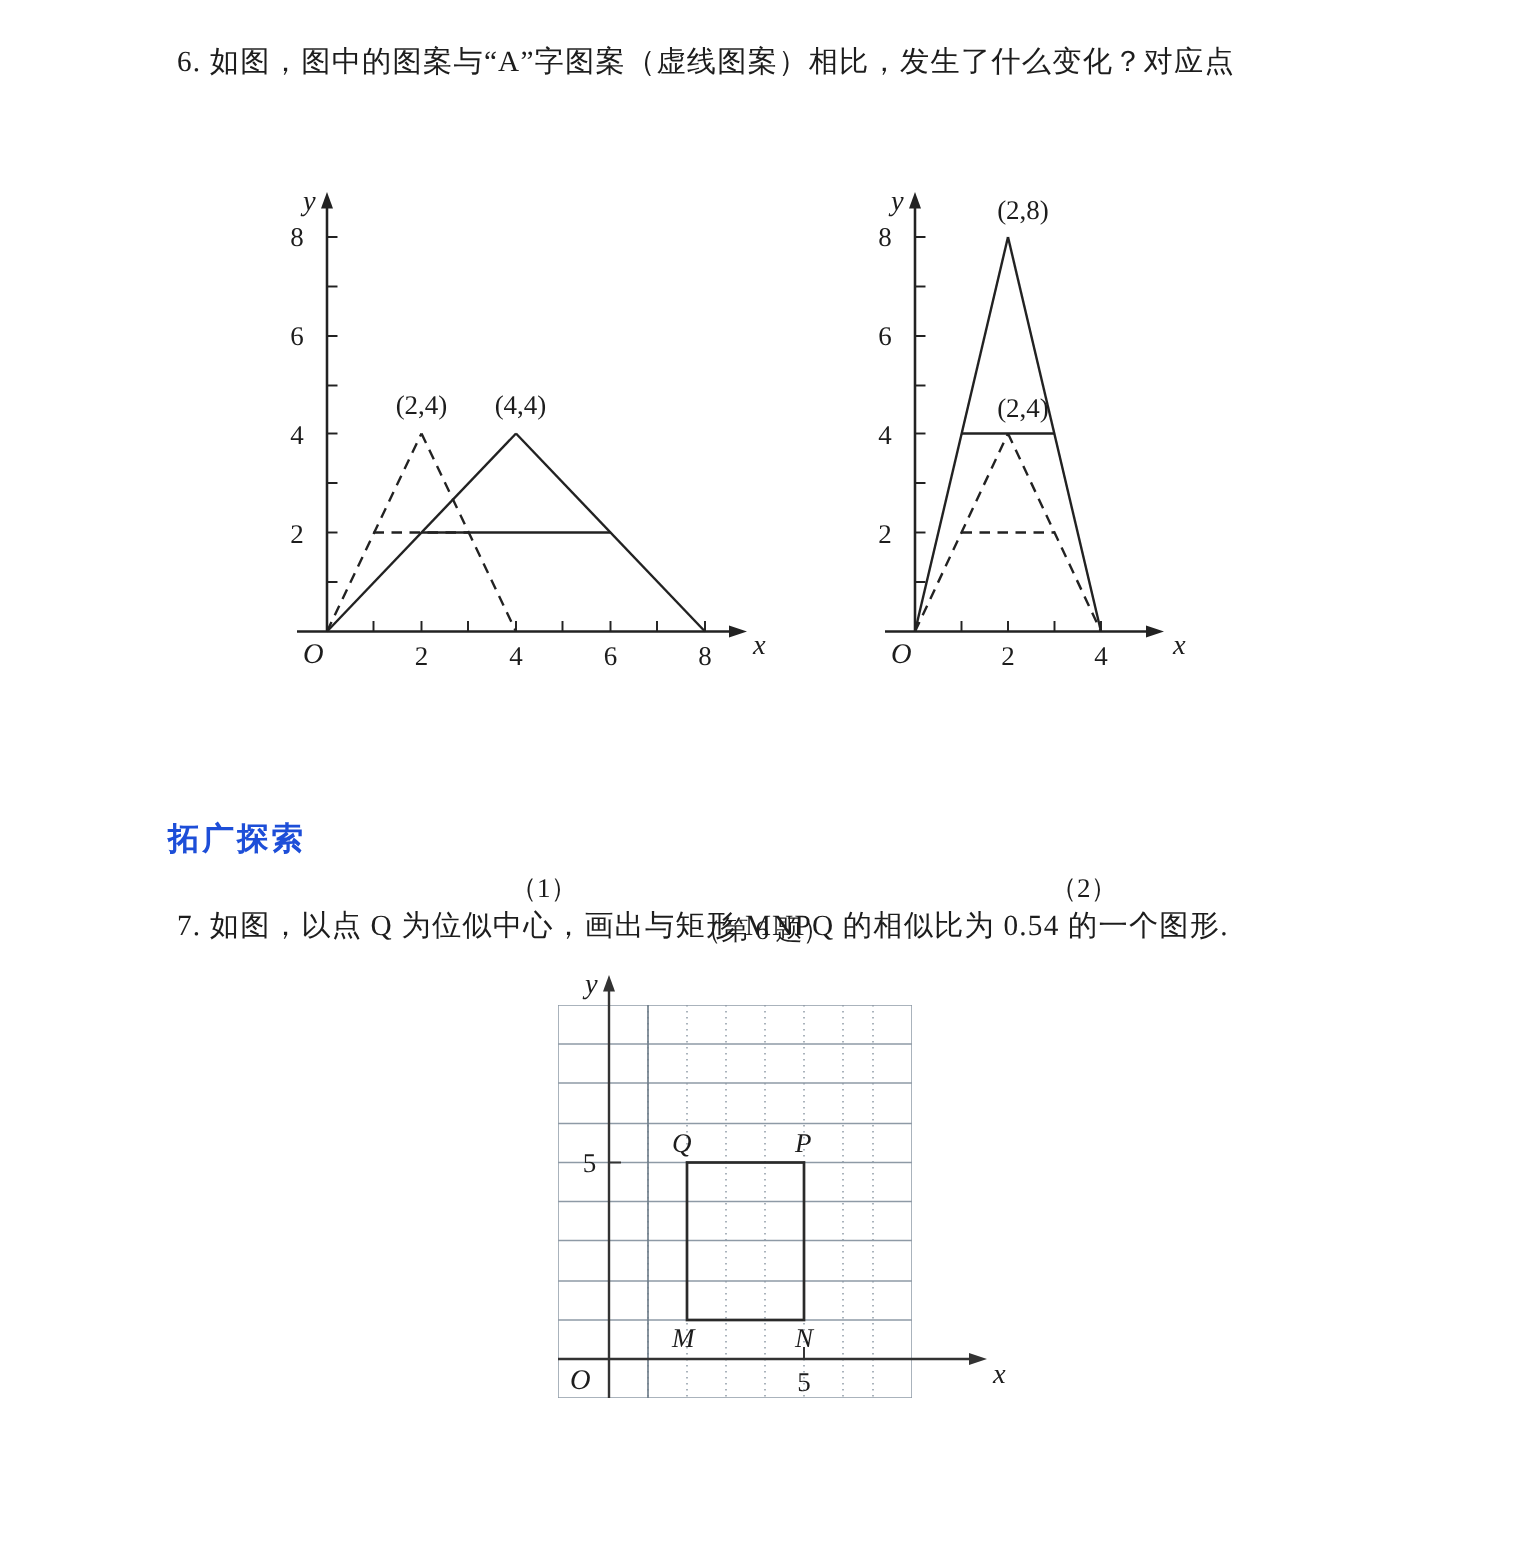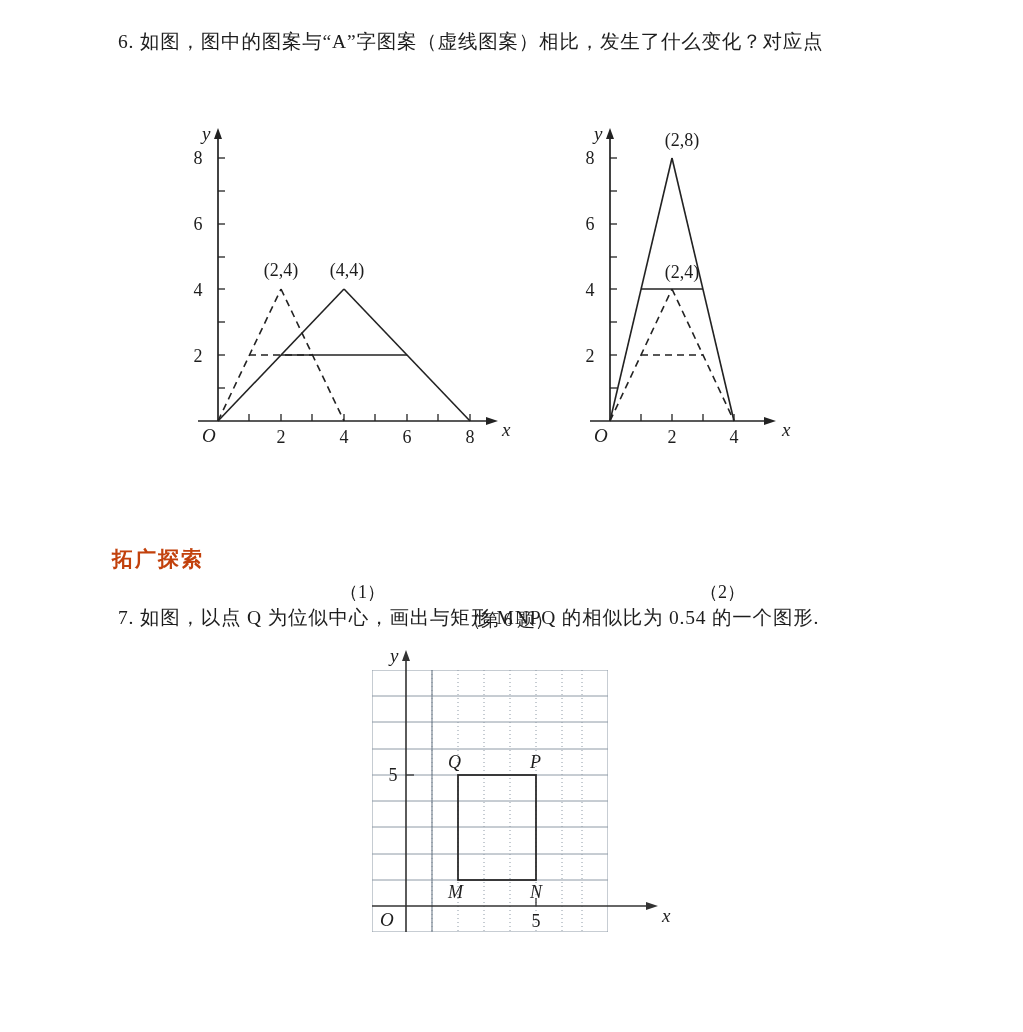--- a/index.html
+++ b/index.html
@@ -67,21 +67,21 @@
 
   
   .section-head {
     position: absolute;
     left: 112px;
     top: 545px;
     font-size: 21px;
     font-weight: bold;
     font-family: "DejaVu Sans", "Liberation Sans", sans-serif;
     letter-spacing: 2px;
-    color: #c2410c;
+    color: #1d4ed8;
   }
 
   
   .q7-block {
     position: absolute;
     left: 118px;
     top: 600px;
     width: 850px;
   }
 

